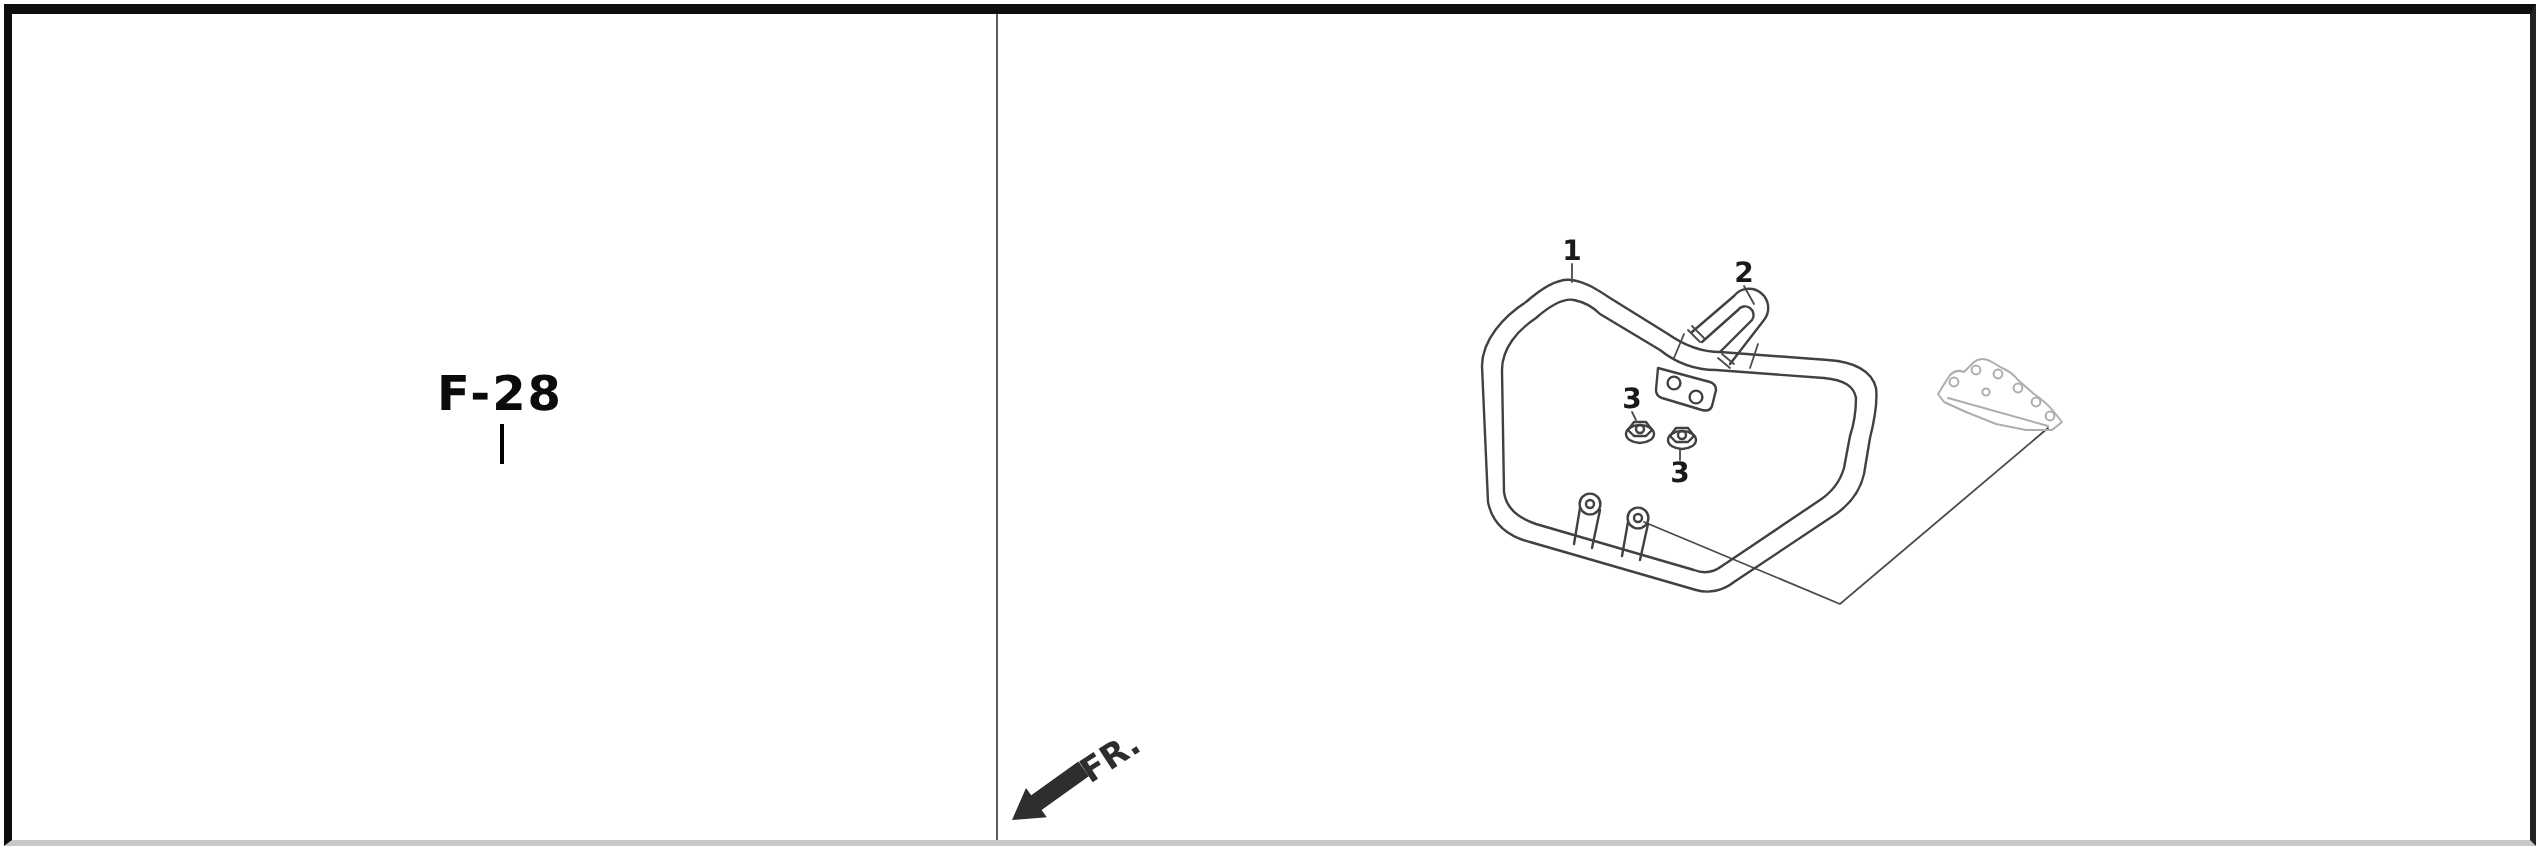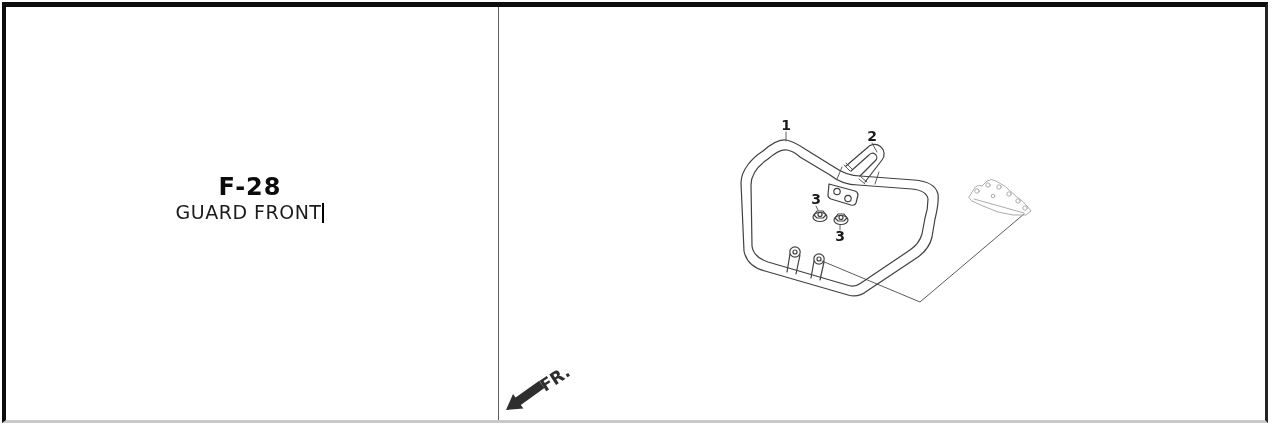--- a/index.html
+++ b/index.html
@@ -20,21 +20,21 @@
     background:#ffffff;
   }
   .divider{
     position:absolute;left:498px;top:7px;height:413px;width:1px;
     background:#5c5c5c;
   }
   .left-panel{
     position:absolute;left:2px;top:0;width:496px;height:420px;
   }
   .title-block{
-    position:absolute;left:0;top:174px;width:100%;
+    position:absolute;left:0;top:184px;width:100%;
     text-align:center;
   }
   .code{
     font-size:24px;font-weight:bold;color:#0b0b0b;letter-spacing:1px;
     line-height:1.1;
   }
   .title-line{
     font-size:19px;color:#1c1c1c;letter-spacing:0.5px;line-height:1.2;
     margin-top:1px;white-space:nowrap;
   }
@@ -60,21 +60,21 @@
 </style>
 </head>
 <body>
 
 <div class="page">
   <div class="frame"></div>
 
   <div class="left-panel">
     <div class="title-block">
       <div class="code">F-28</div>
-      <div class="title-line"><span>GUARD FRONT</span><span class="caret"></span></div>
+      <div class="title-line"><span class="caret"></span></div>
     </div>
   </div>
 
   <div class="divider"></div>
 
   <div class="right-panel">
     <svg class="diagram" width="766" height="413" viewBox="499 7 766 413">
 
       <polyline class="ln-thin" points="822,261 920,302 1024,214"></polyline>
 

